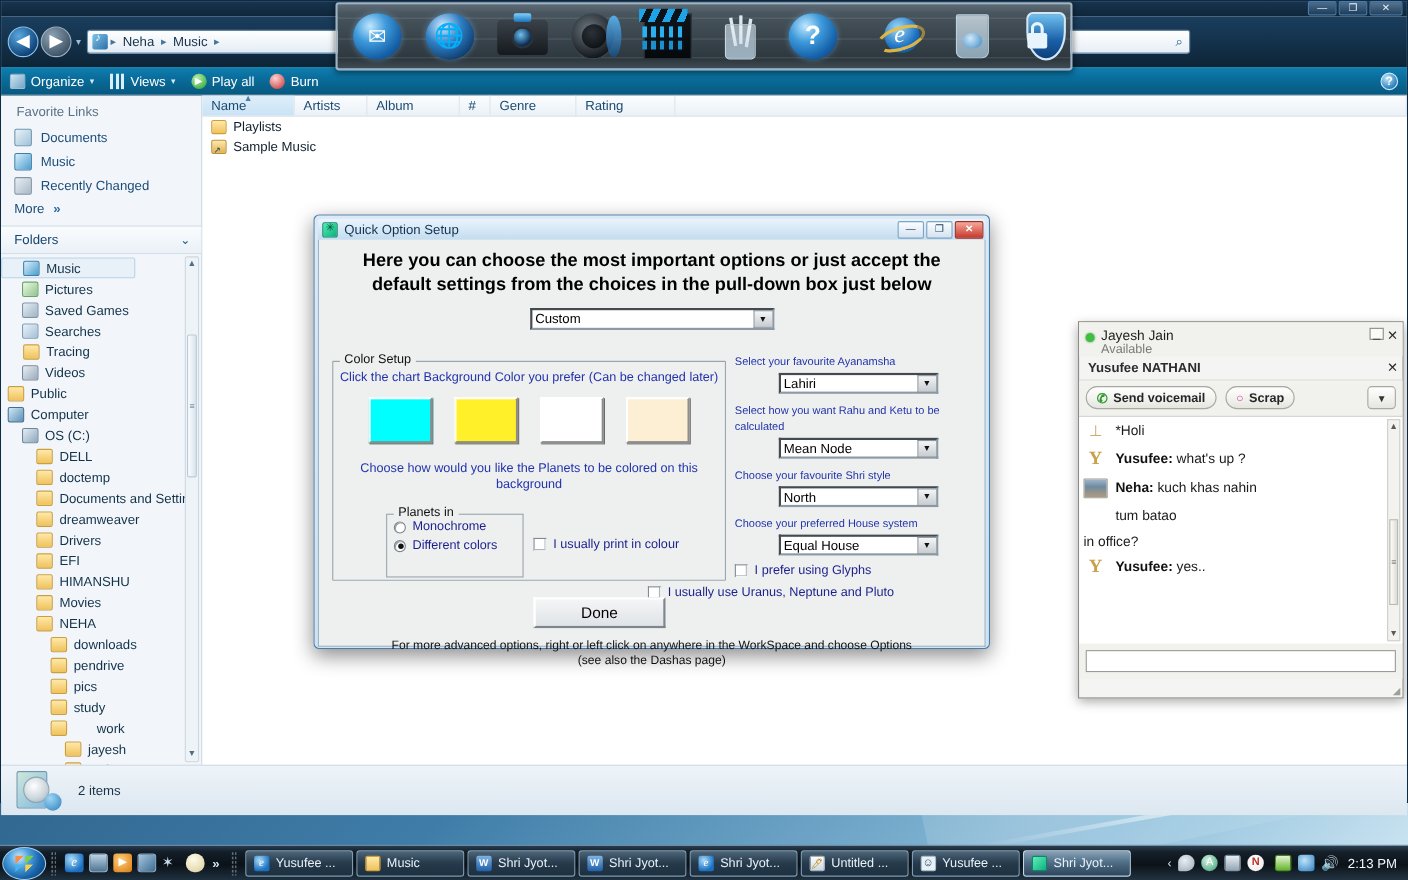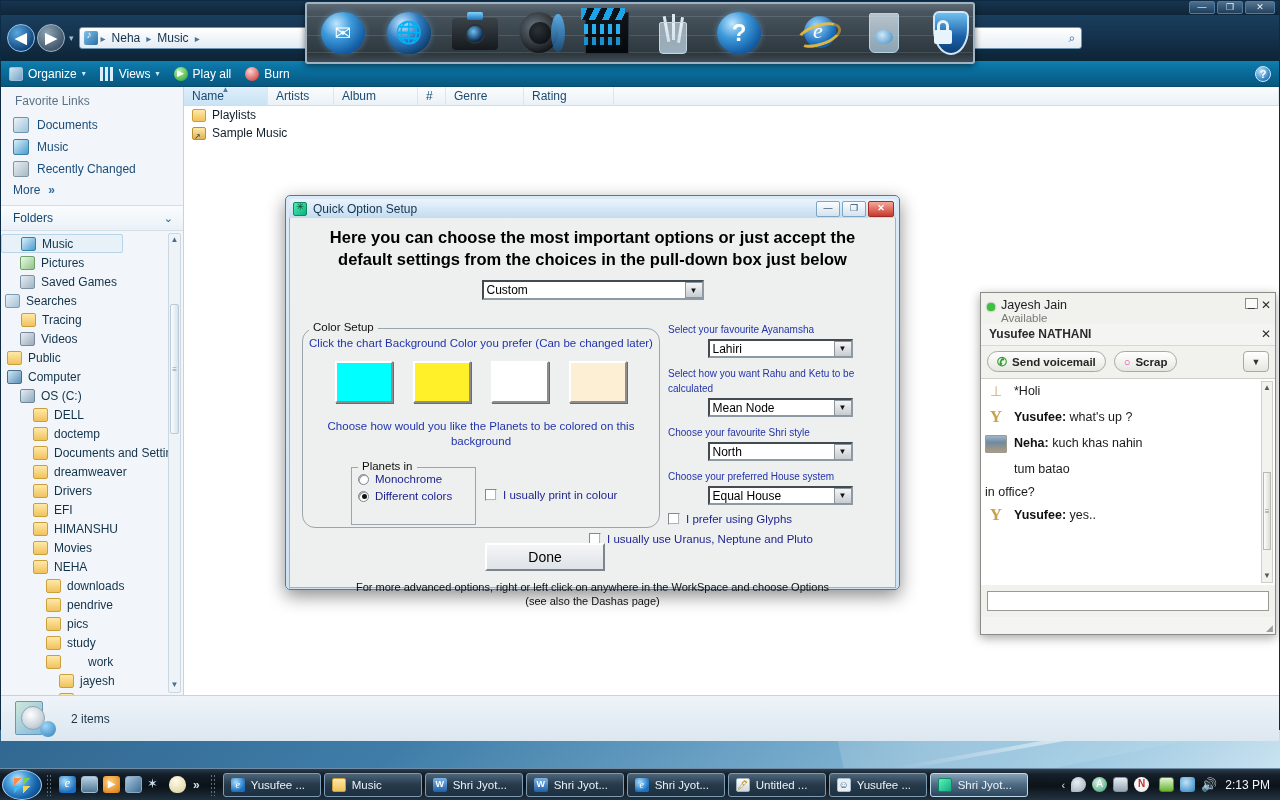--- a/index.html
+++ b/index.html
@@ -282,21 +282,21 @@
     border:1px solid #8b959d; border-right:none; display:flex; align-items:center; justify-content:center;
     font-size:8px; color:#111;
   }
   .group {
     position:absolute; border:1px solid #9aa6ae; border-radius:1px;
   }
   .group-label {
     position:absolute; top:-8px; left:6px; background:#eef0f0; padding:0 4px;
     font-size:11.5px; color:#101010;
   }
-  #colorSetup { left:12px; top:110px; width:358px; height:200px;border-radius:13px; }
+  #colorSetup { left:12px; top:110px; width:358px; height:200px; }
   .cs-hint { text-align:center; color:#2233aa; font-size:11.5px; padding-top:8px; }
   .swatches { display:flex; justify-content:center; gap:20px; margin-top:12px; }
   .swatch {
     width:58px; height:42px;
     border-top:2px solid #fff; border-left:2px solid #fff;
     border-right:2px solid #8d8d8d; border-bottom:2px solid #8d8d8d;
     box-shadow:1px 1px 0 #6b6b6b;
   }
   .cs-hint2 { text-align:center; color:#2233aa; font-size:11.5px; margin-top:16px; line-height:15px; }
   .planets-box {
@@ -550,21 +550,21 @@
               <span>Music</span>
             </div>
             <div class="tree-row" style="padding-left: 19px;">
               <span class="fico f-pic"></span>
               <span>Pictures</span>
             </div>
             <div class="tree-row" style="padding-left: 19px;">
               <span class="fico f-game"></span>
               <span>Saved Games</span>
             </div>
-            <div class="tree-row" style="padding-left: 4px;">
+            <div class="tree-row" style="padding-left: 19px;">
               <span class="fico f-search"></span>
               <span>Searches</span>
             </div>
             <div class="tree-row" style="padding-left: 20px;">
               <span class="fico f-folder"></span>
               <span>Tracing</span>
             </div>
             <div class="tree-row" style="padding-left: 19px;">
               <span class="fico f-video"></span>
               <span>Videos</span>

